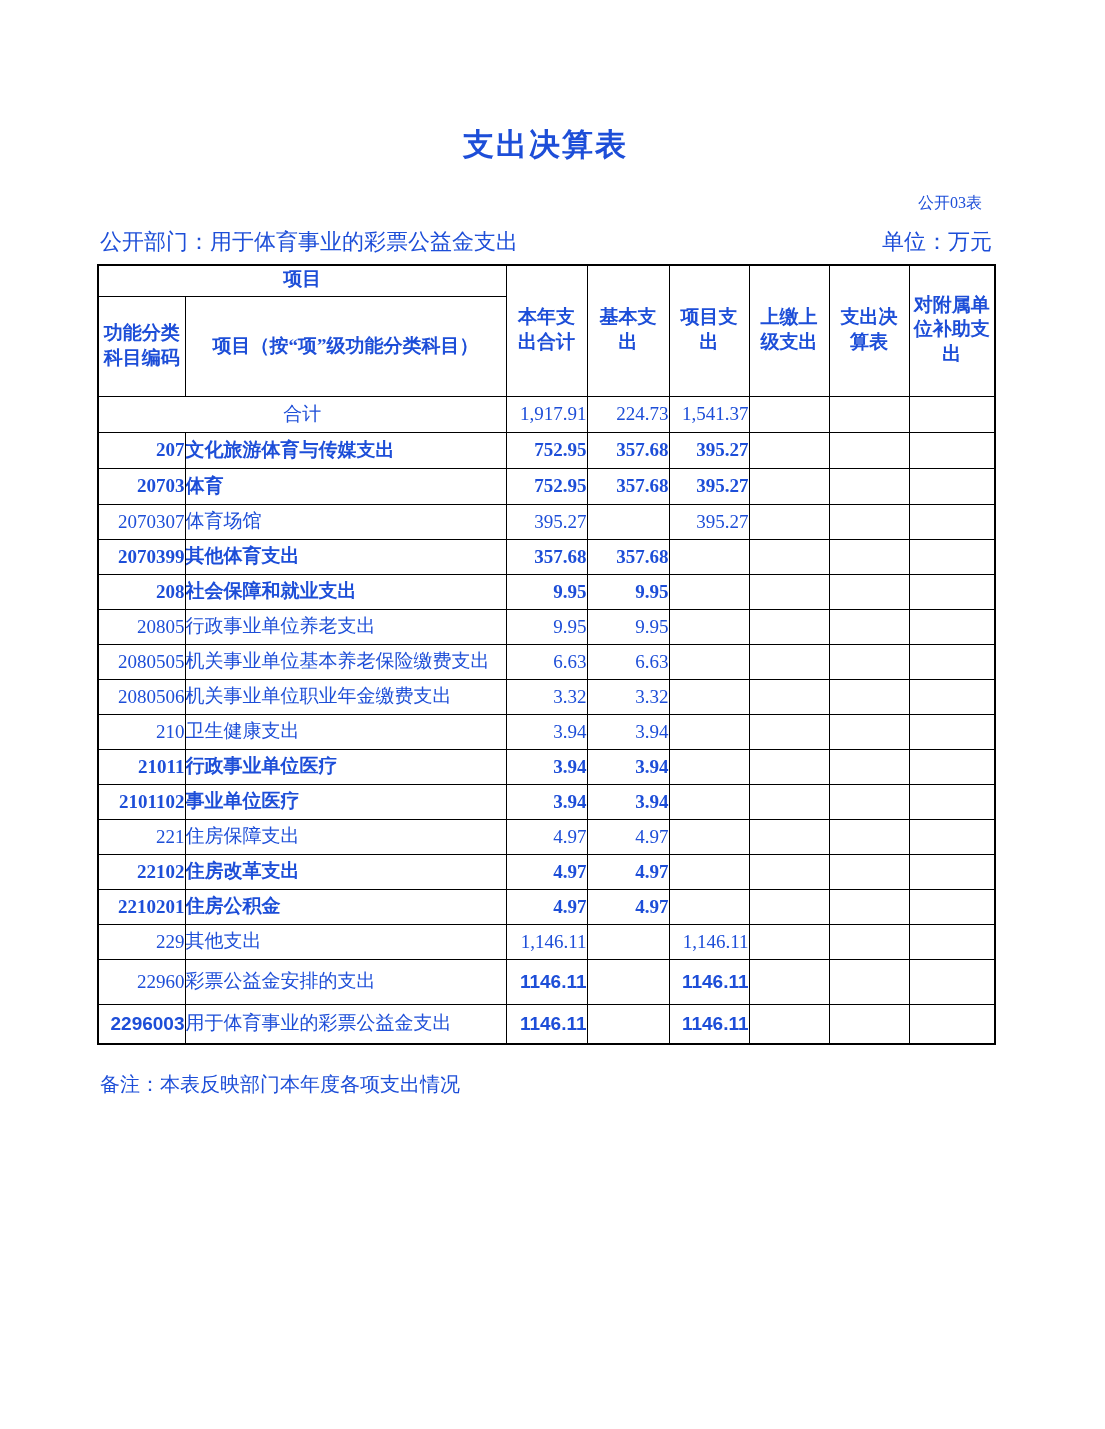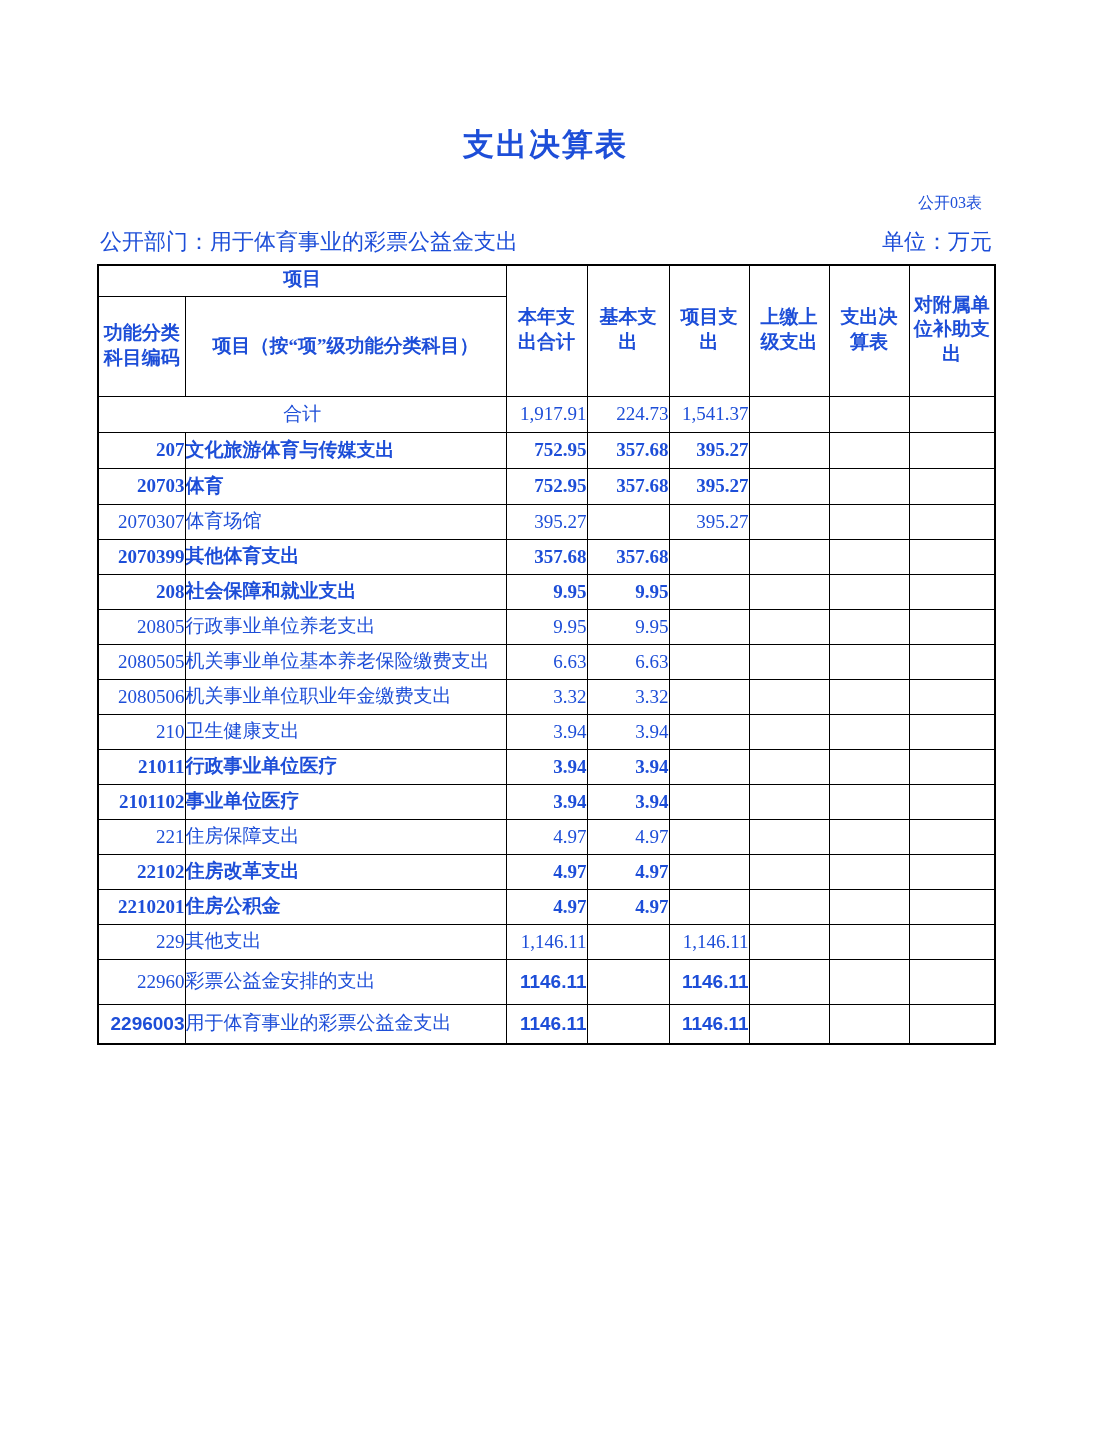--- a/index.html
+++ b/index.html
@@ -307,15 +307,16 @@
             <td class="c-val sans">1146.11</td>
             <td class="c-val sans"></td>
             <td class="c-val sans">1146.11</td>
             <td class="c-val sans"></td>
             <td class="c-val sans"></td>
             <td class="c-val sans"></td>
           </tr>
         </tbody>
     </table>
 
+    <div class="footnote">备注：本表反映部门本年度各项支出情况</div>
 
   </div>
 </div>
 
 </body></html>

